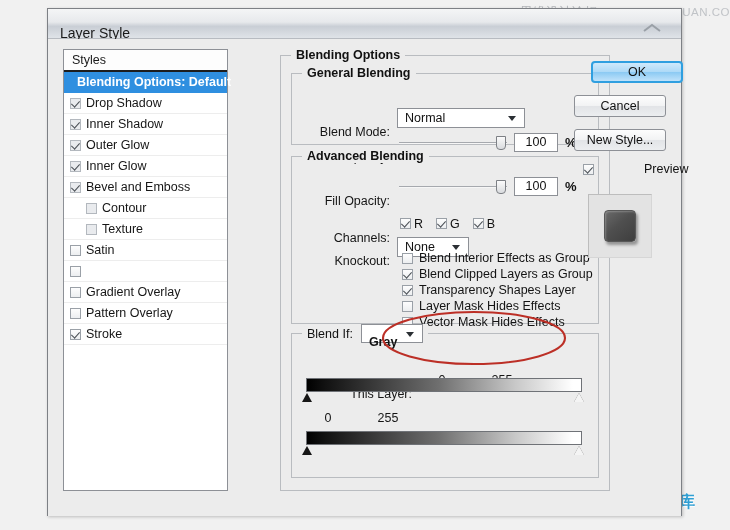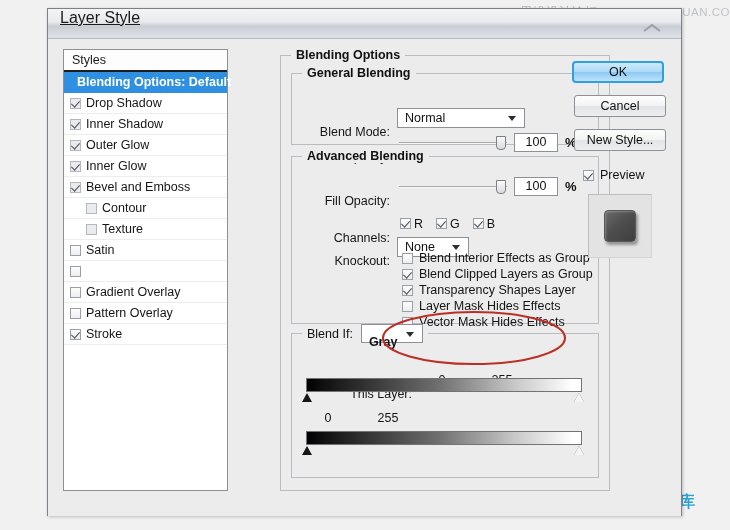--- a/index.html
+++ b/index.html
@@ -50,22 +50,22 @@
     border: 1px solid #7d8085;
     box-shadow: 1px 1px 3px rgba(0,0,0,.22);
   }
   .titlebar {
     height: 30px; width: 100%;
     background: linear-gradient(to bottom, #f4f5f6 0%, #e7e9ec 45%, #c9ced5 60%, #dfe3e8 100%);
     border-bottom: 1px solid #b7bbc1;
     position: relative;
   }
   .titlebar .title {
-    position: absolute; left: 12px; top: 0;
-    font-size: 16px; color: #1a1a1a; text-decoration: underline;
+    position: absolute; left: 12px; top: 16px;
+    font-size: 14px; color: #1a1a1a;
   }
   .titlebar .collapse-icon {
     position: absolute; right: 18px; top: 13px;
     width: 22px; height: 12px;
   }
   .titlebar .collapse-icon svg { display: block; }
 
   .body {
     position: relative;
     width: 100%; height: 477px;
@@ -441,31 +441,31 @@
           </div>
         </div>
       </div>
 
       <div class="annot">
         <svg width="188" height="58" viewBox="0 0 188 58">
           <ellipse cx="94" cy="29" rx="91" ry="26" fill="none" stroke="#bc2f26" stroke-width="2.1"></ellipse>
         </svg>
       </div>
 
-      <div class="btn primary" style="left:524px; top:22px;">
+      <div class="btn primary" style="left:543px; top:22px;">
         <span>OK</span>
       </div>
       <div class="btn" style="left:526px; top:56px;">
         <span>Cancel</span>
       </div>
       <div class="btn" style="left:526px; top:90px;">
         <span>New Style...</span>
       </div>
 
-      <div class="preview-check" style="left:535px; top:129px;">
+      <div class="preview-check" style="left:535px; top:123px;gap:44px;">
         <span class="cb on"></span>
         <span style="margin-left:6px;">Preview</span>
       </div>
 
       <div class="preview-box" style="left:540px; top:155px;">
         <div class="preview-swatch"></div>
       </div>
 
     </div>
   </div>

